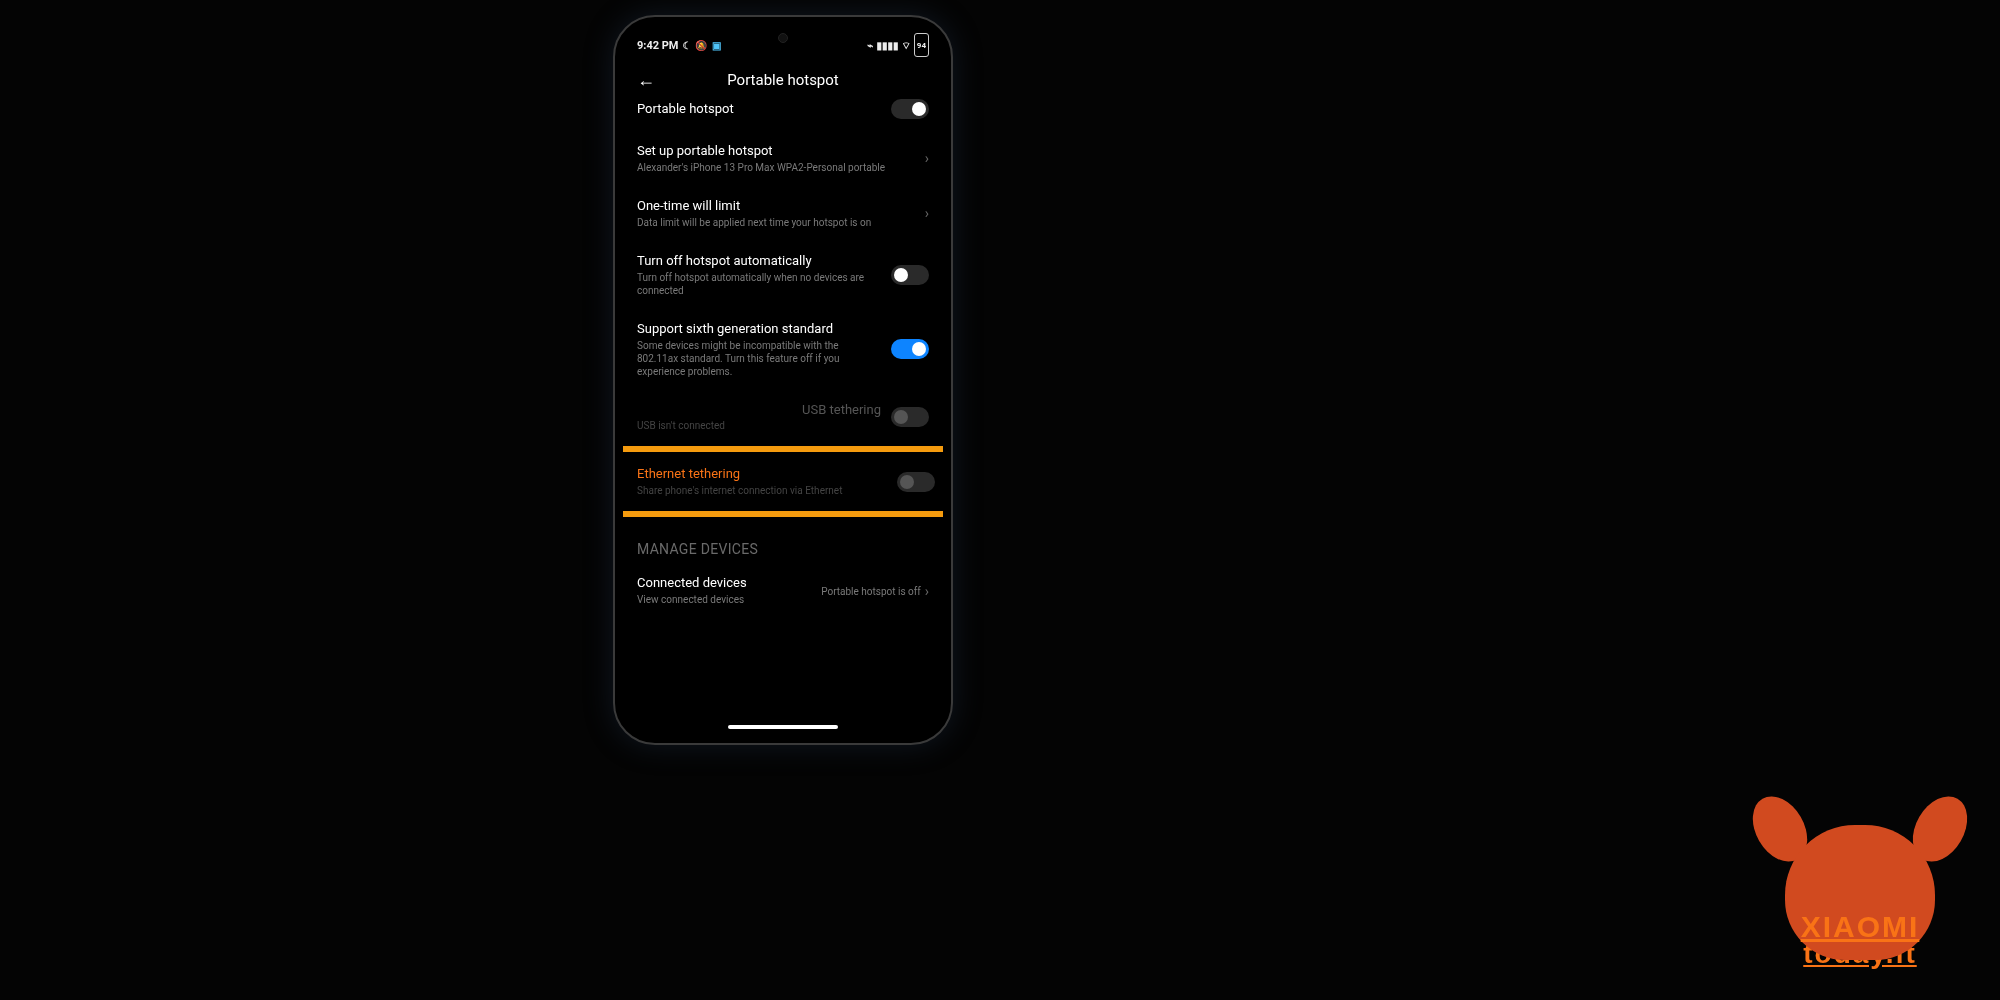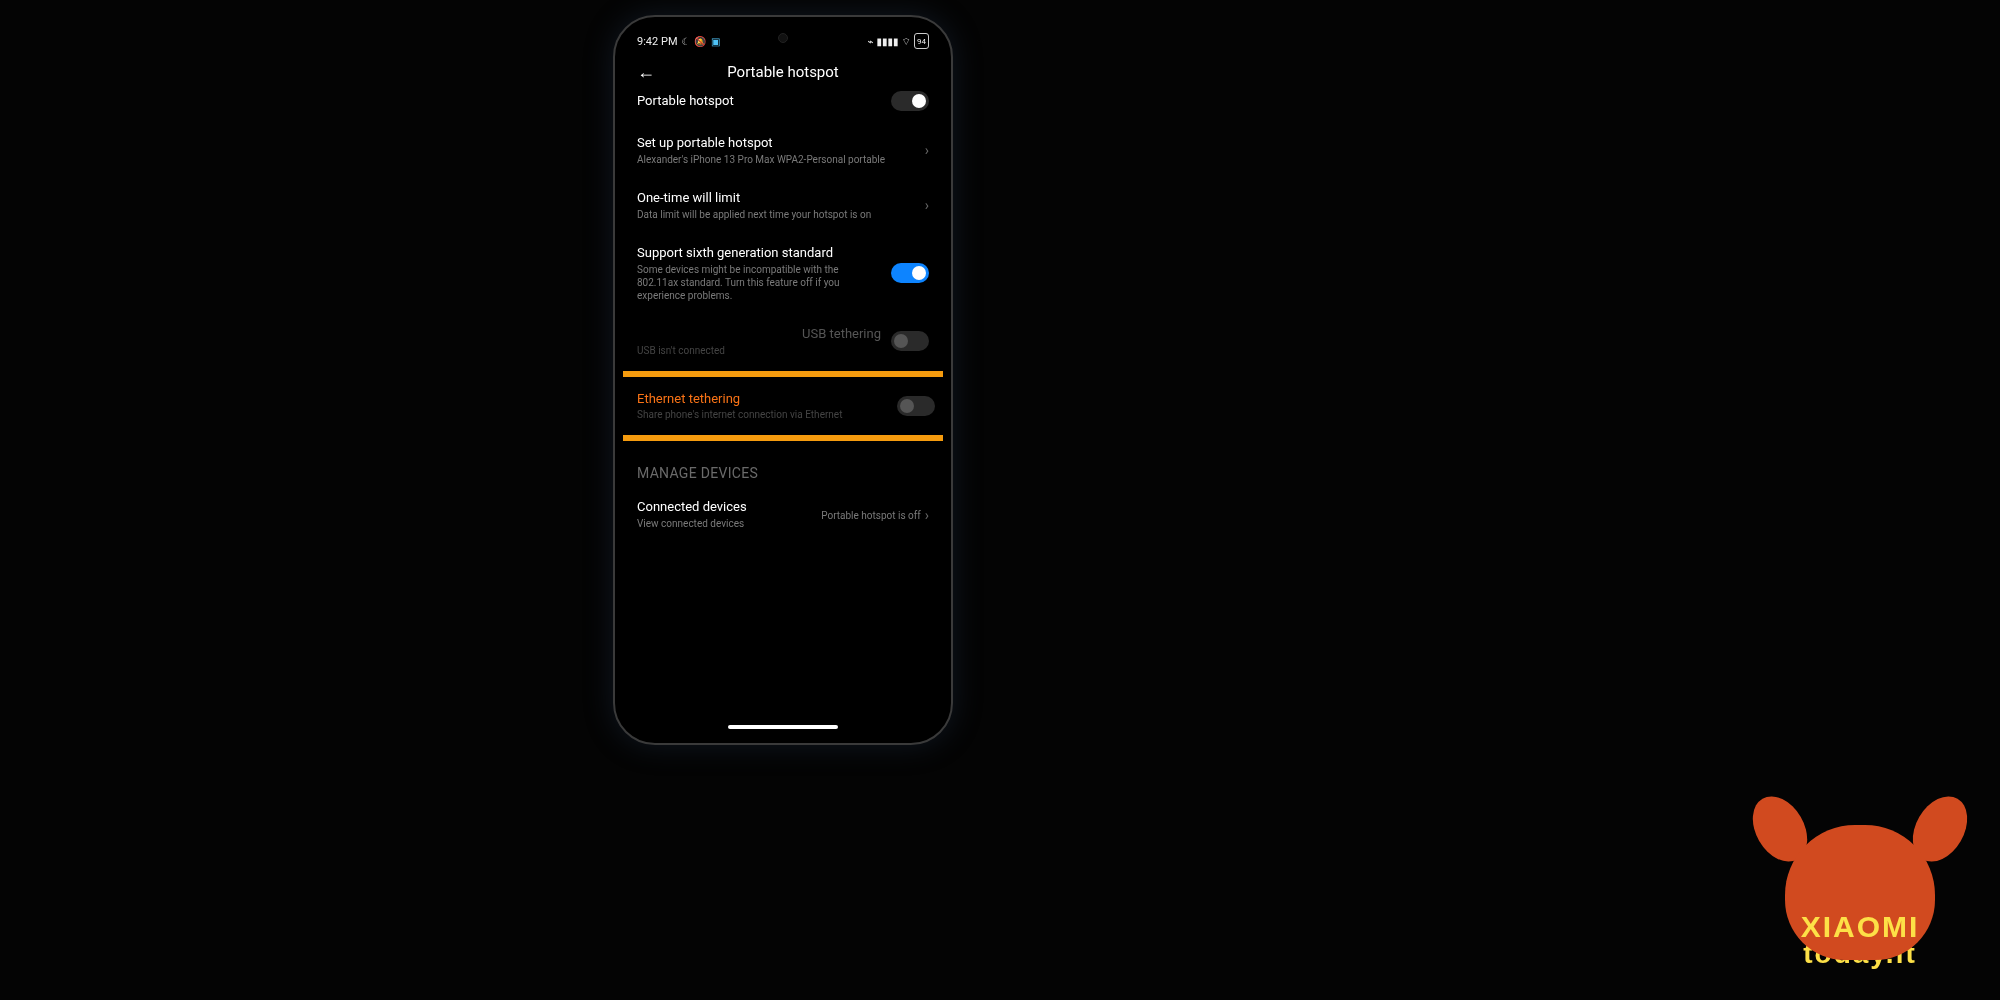--- a/index.html
+++ b/index.html
@@ -44,27 +44,28 @@
       border-radius: 50%;
       border: 1px solid #222;
     }
     .status-bar {
       display: flex;
       justify-content: space-between;
       align-items: center;
       padding: 8px 14px 0;
       font-size: 11px;
       color: #eee;
+      font-weight: bold;
     }
     .status-left { display: flex; gap: 4px; align-items: center; }
     .status-right { display: flex; gap: 3px; align-items: center; }
     .moon-icon, .mute-icon, .box-icon { font-size: 10px; color: #ddd; }
     .box-icon { color: #4fc3f7; }
     .bt-icon, .sig-icon, .wifi-icon { font-size: 10px; color: #eee; }
-    .bat { border: 1px solid #ccc; border-radius: 3px; padding: 0 2px; font-size: 8px; display: flex; align-items: center; height: 16px; }
+    .bat { border: 1px solid #ccc; border-radius: 3px; padding: 0 2px; font-size: 8px; display: flex; align-items: center; height: 24px; }
     .header {
       display: flex;
       align-items: center;
       padding: 14px 14px 10px;
       position: relative;
     }
     .back-arrow {
       position: absolute;
       left: 14px;
       color: #fff;
@@ -159,21 +160,22 @@
       background: #333;
       border-radius: 2px;
     }
     .side-btn.b1 { top: 120px; height: 50px; }
     .side-btn.b2 { top: 260px; height: 80px; }
     .watermark {
       position: absolute;
       right: 30px;
       bottom: 30px;
       text-align: center;
-      color: #fde047;
+      color: #f97316;
+      text-decoration: underline;
     }
     .bunny { position: relative; width: 220px; height: 180px; }
     .bunny .head {
       position: absolute;
       left: 50%;
       transform: translateX(-50%);
       bottom: 0;
       width: 150px;
       height: 135px;
       background: #d14a1f;
@@ -242,20 +244,29 @@
       </div>
 
       <div class="setting-item">
         <div class="setting-text">
           <div class="setting-title">One-time will limit</div>
           <div class="setting-sub">Data limit will be applied next time your hotspot is on</div>
         </div>
         <span class="chevron">›</span>
       </div>
 
+      <div class="setting-item">
+        <div class="setting-text">
+          <div class="setting-title">Turn off hotspot automatically</div>
+          <div class="setting-sub">Turn off hotspot automatically when no devices are connected</div>
+        </div>
+        <div class="toggle">
+            <div class="knob"></div>
+          </div>
+      </div>
 
       <div class="setting-item">
         <div class="setting-text">
           <div class="setting-title">Support sixth generation standard</div>
           <div class="setting-sub">Some devices might be incompatible with the 802.11ax standard. Turn this feature off if you experience problems.</div>
         </div>
         <div class="toggle on">
             <div class="knob"></div>
           </div>
       </div>

